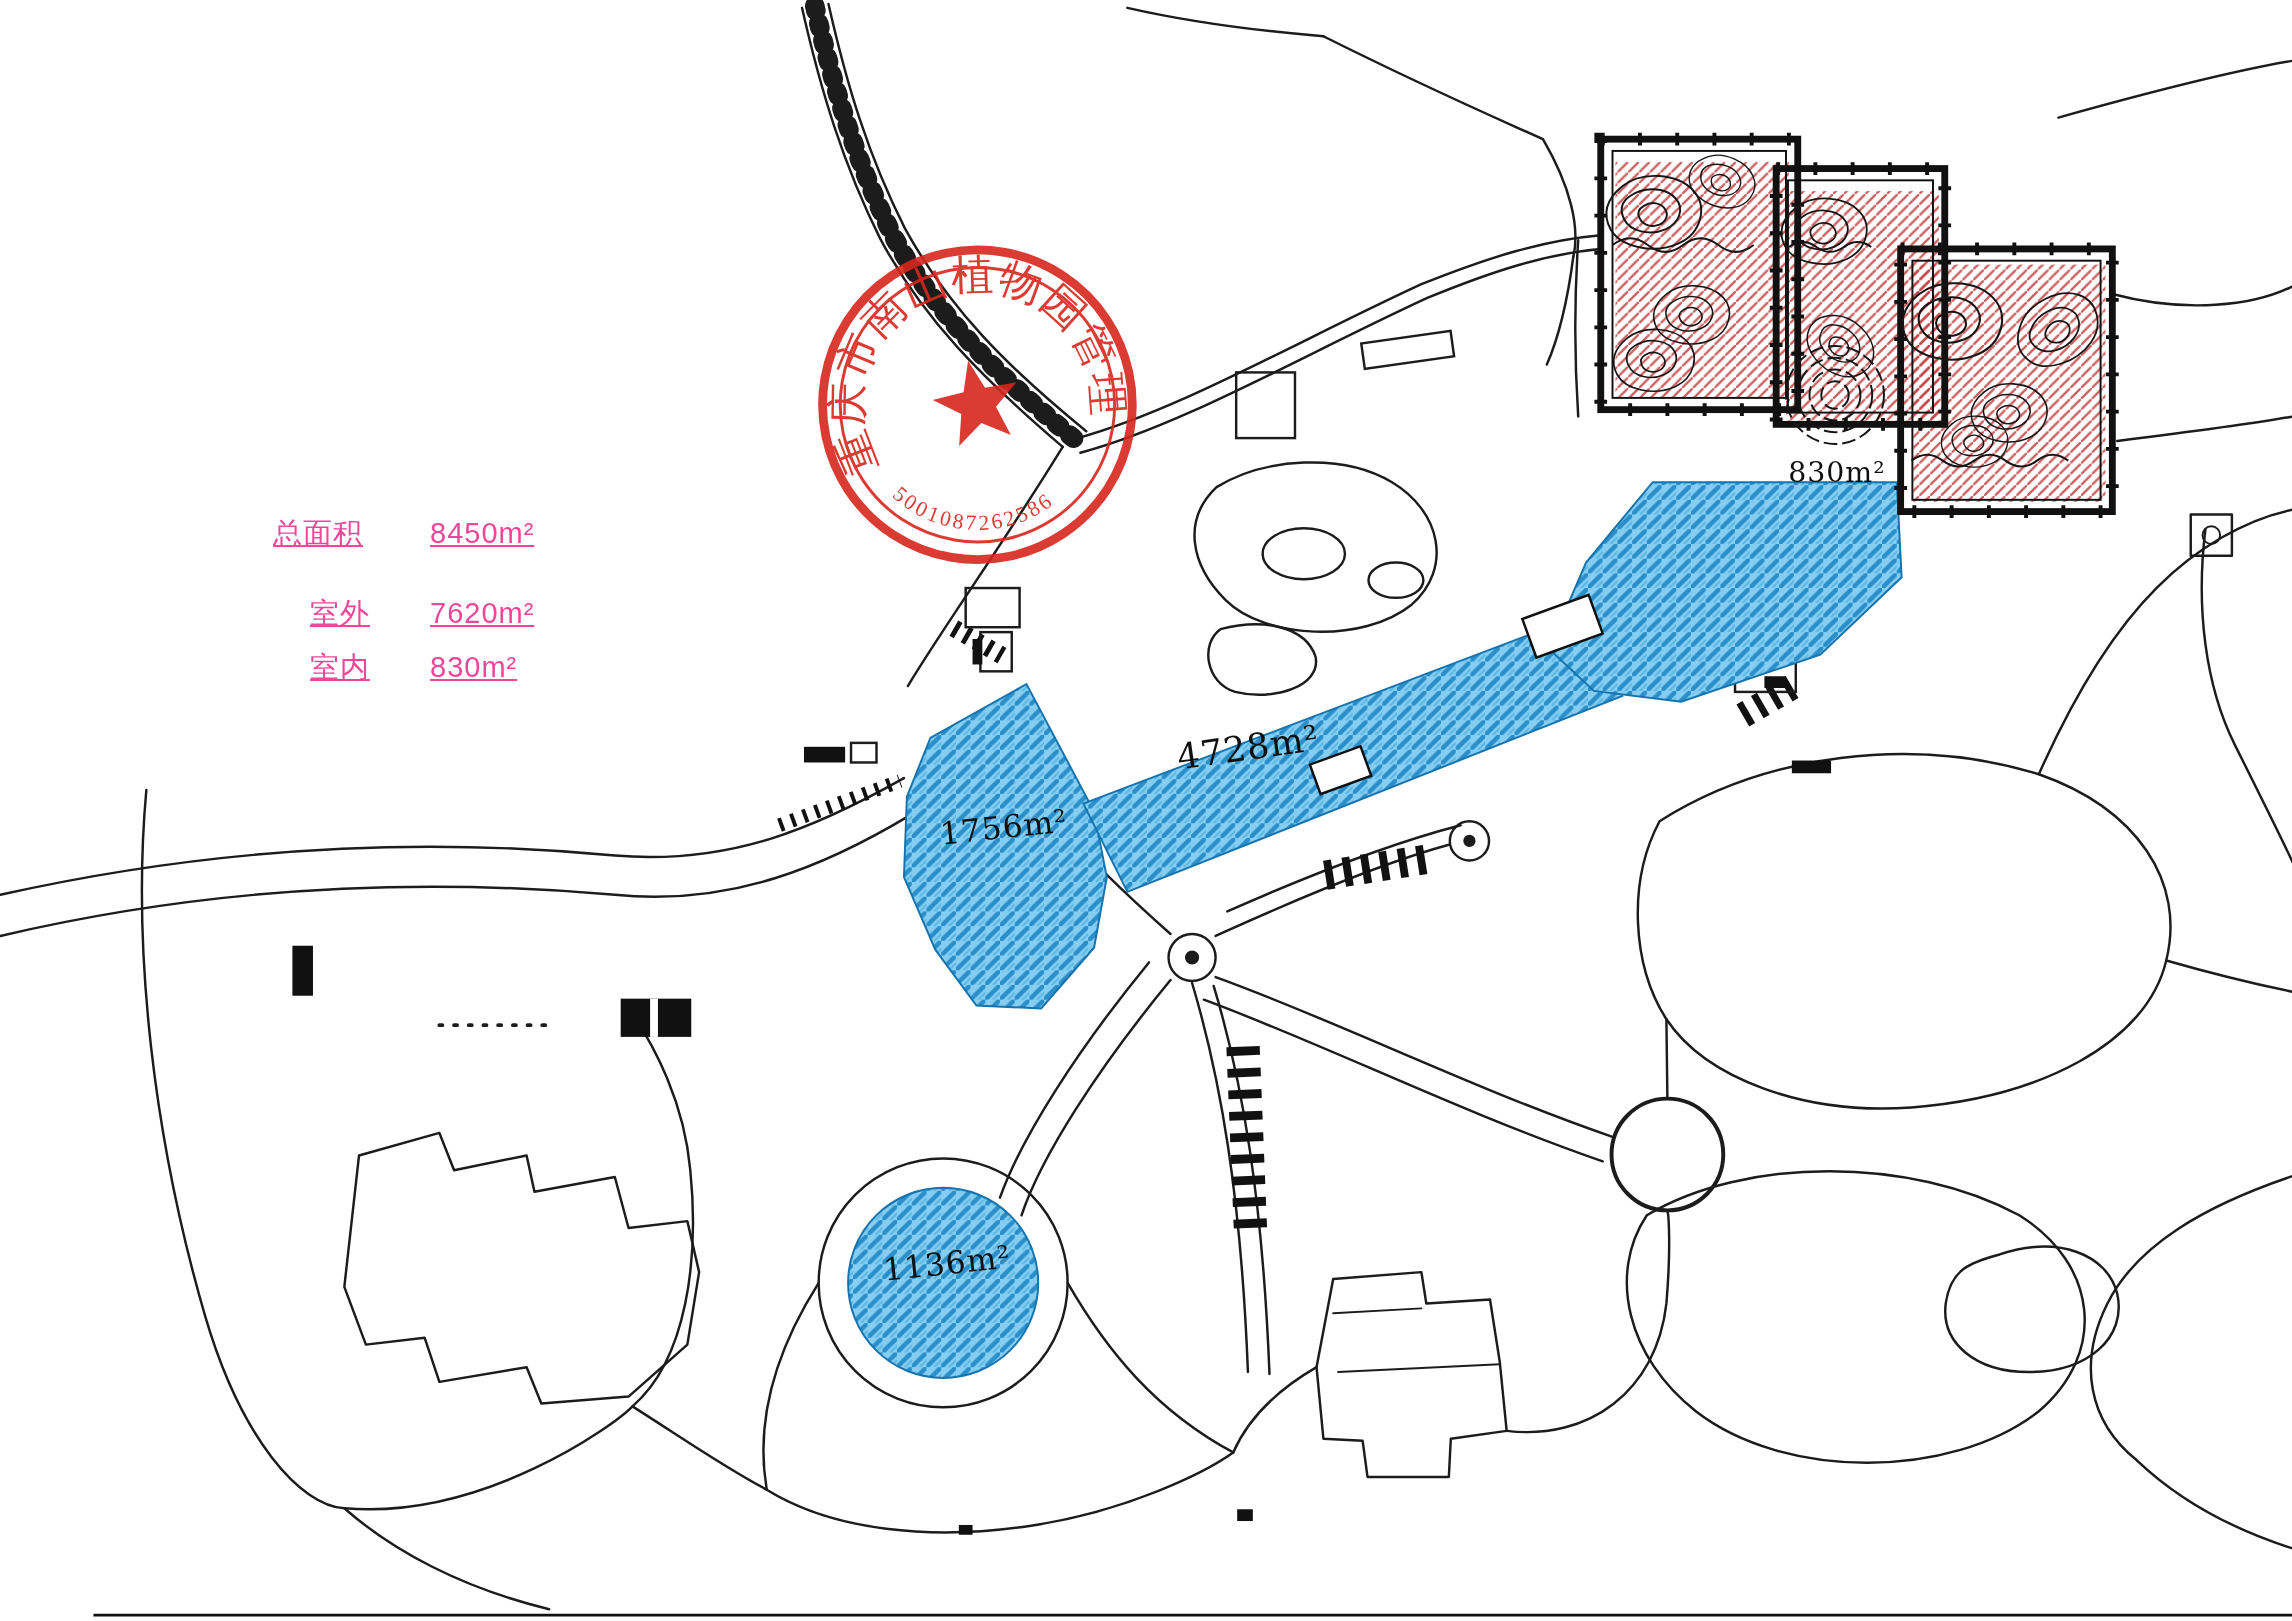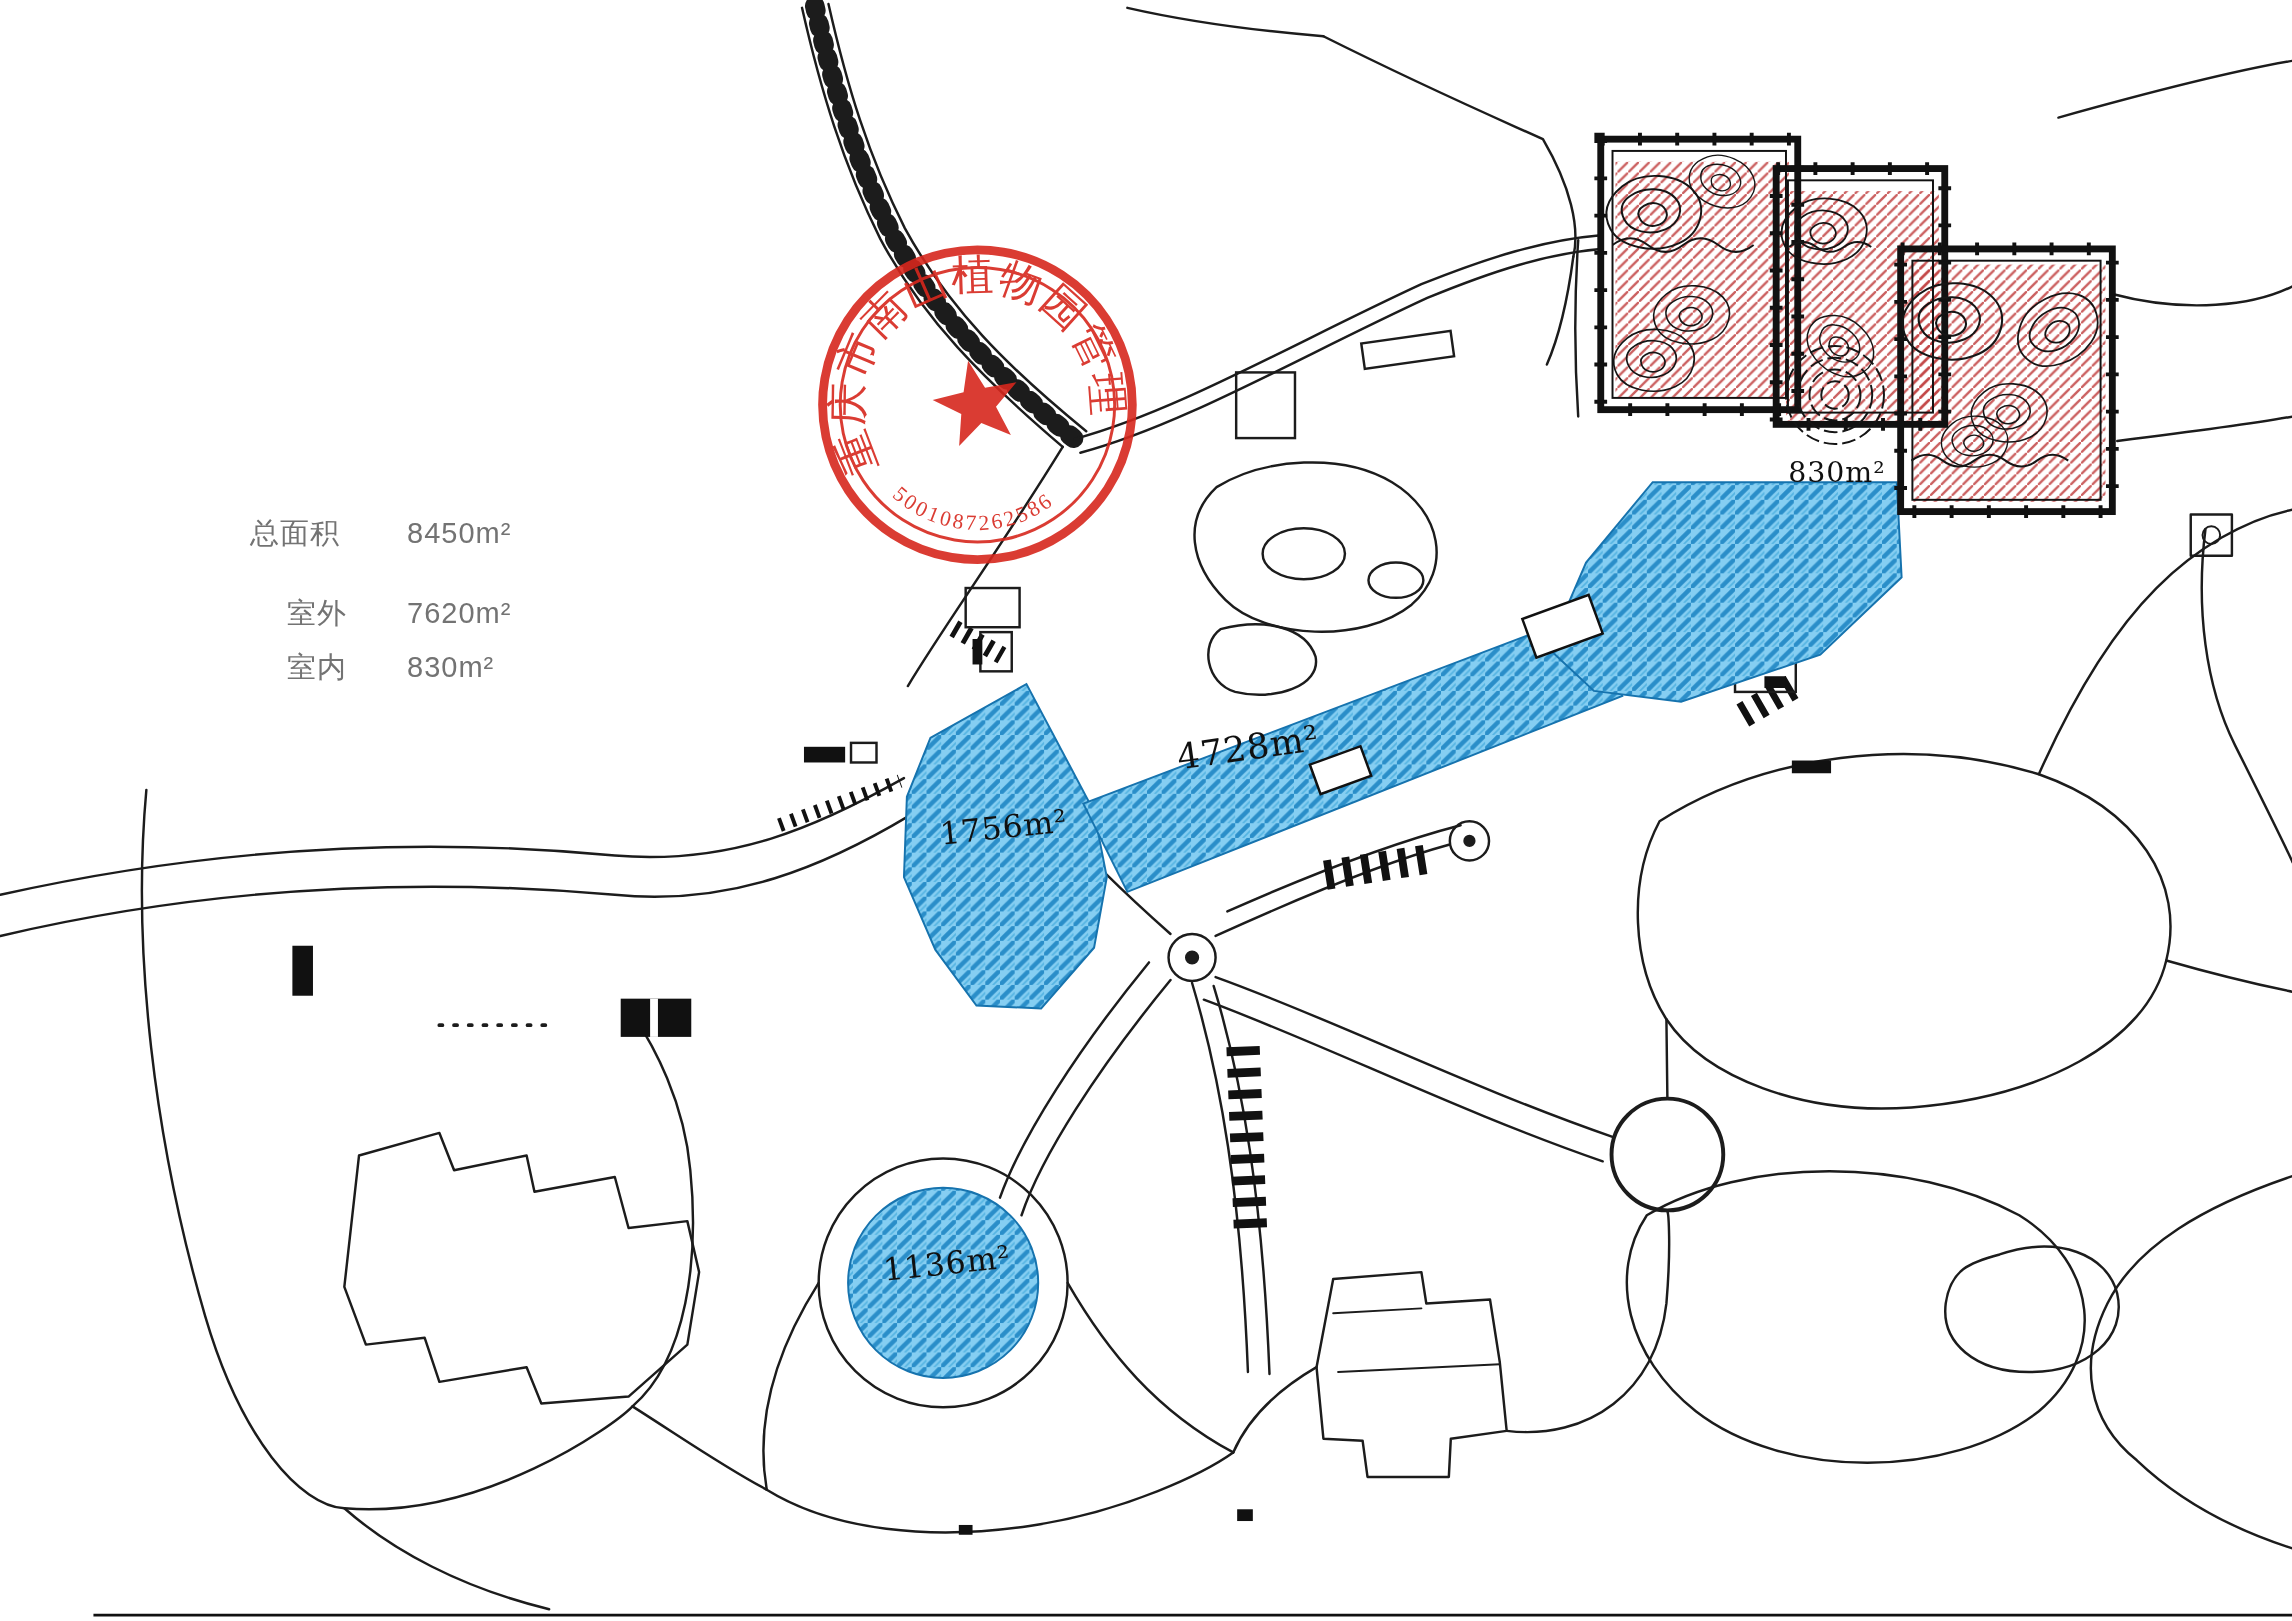--- a/index.html
+++ b/index.html
@@ -5,22 +5,22 @@
   html,body{margin:0;padding:0;background:#ffffff;}
   .canvas{
     position:relative;
     width:2293px;height:1621px;
     background:#ffffff;
     overflow:hidden;
     font-family:"Liberation Sans", sans-serif;
   }
   .canvas svg{position:absolute;left:0;top:0;}
   .legend{
-    position:absolute;left:250px;top:518px;
-    font-size:29px;color:#737373;letter-spacing:1px;
+    position:absolute;left:273px;top:518px;
+    font-size:29px;color:#ec4899;letter-spacing:1px;text-decoration:underline;
   }
   .legend .row{display:flex;height:31px;line-height:31px;}
   .legend .row:nth-child(1){margin-bottom:49px;}
   .legend .row:nth-child(2){margin-bottom:22.5px;}
   .legend .lbl{display:inline-block;width:157px;box-sizing:border-box;}
   .legend .row:nth-child(n+2) .lbl{padding-left:37px;}
   .legend .val{display:inline-block;}
   .maplabel{font-family:"DejaVu Serif", serif;fill:#101010;letter-spacing:1px;}
   .sealtxt{font-family:"Liberation Serif", serif;fill:#d7271d;}
 </style>

